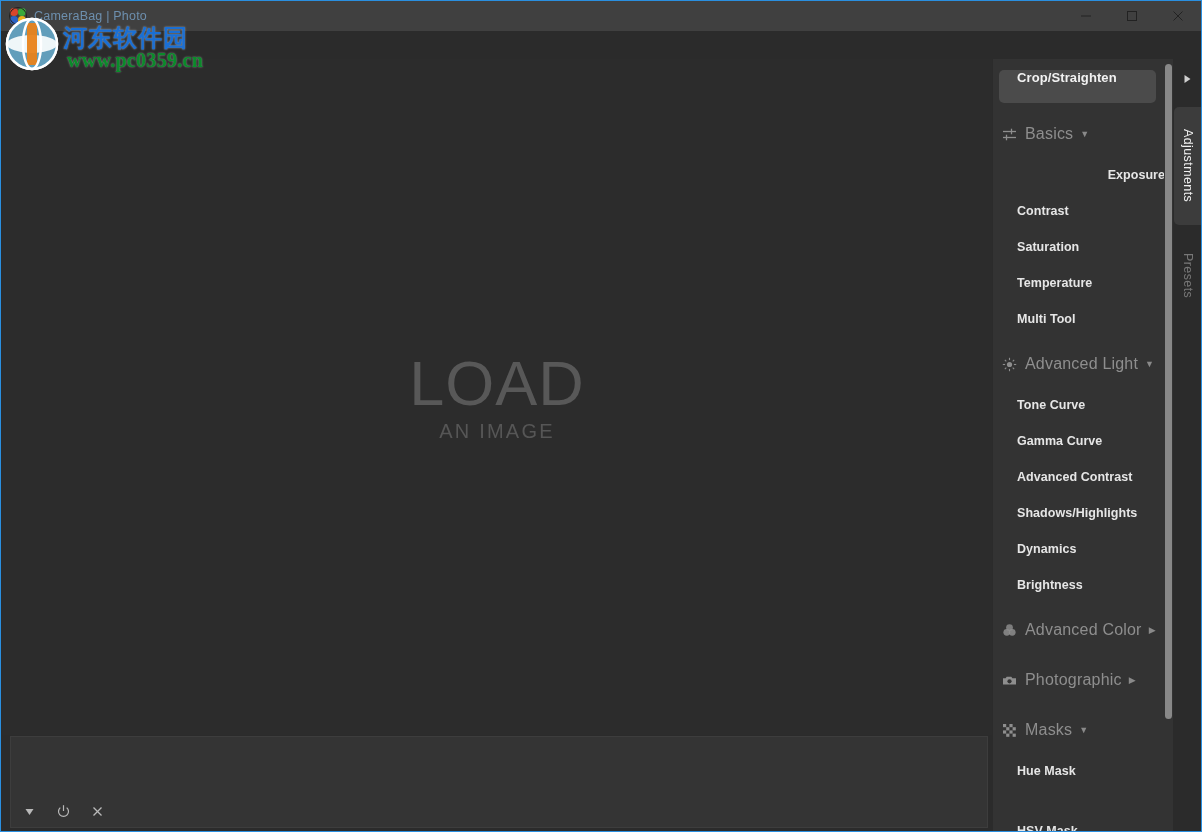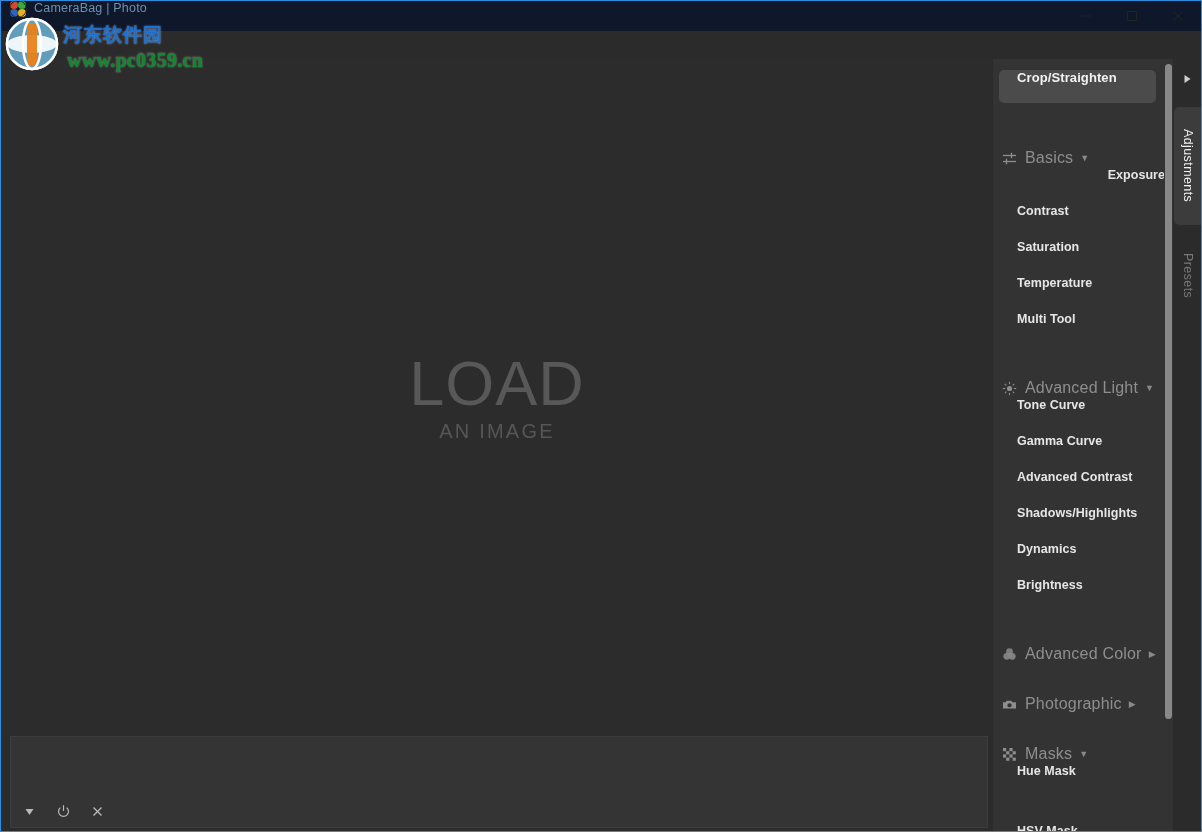--- a/index.html
+++ b/index.html
@@ -20,22 +20,22 @@
     box-sizing: border-box;
     border: 1px solid #2a8fe0;
     background: #2b2b2b;
     overflow: hidden;
   }
 
   
   #titlebar {
     position: absolute; left: 0; top: 0;
     width: 1200px; height: 30px;
-    background: #0f172a;
-    display: flex; align-items: flex-start;
+    background: #404040;
+    display: flex; align-items: center;
   }
   #app-icon {
     width: 16px; height: 16px; margin-left: 9px; margin-right: 8px;
     position: relative; flex: none;
   }
   #app-icon .q {
     position: absolute; width: 8px; height: 8px; border-radius: 50%;
   }
   #app-icon .q1 { left: 0; top: 0; background: #d8462b; }
   #app-icon .q2 { left: 8px; top: 0; background: #3aa93a; }
@@ -136,21 +136,20 @@
     color: #f2f2f2; font-size: 13px; font-weight: bold;
     letter-spacing: 0.1px;
   }
 
   .group-header {
     position: absolute; left: 0;
     width: 172px; height: 26px;
     display: flex; align-items: center;
     padding-left: 8px;
     box-sizing: border-box;
-    margin-top: 24px;
   }
   .group-header .ghicon {
     width: 17px; height: 17px; margin-right: 7px;
     display: flex; align-items: center; justify-content: center;
     flex: none;
   }
   .group-header .ghlabel {
     color: #8e8e8e; font-size: 16px; letter-spacing: 0.2px;
     white-space: nowrap;
   }
@@ -221,21 +220,21 @@
     position: absolute; left: 0; top: 0;
     width: 230px; height: 72px;
     pointer-events: none;
   }
   #wm-logo {
     position: absolute; left: 4px; top: 16px;
     width: 54px; height: 54px;
   }
   #wm-cn {
     position: absolute; left: 62px; top: 21px;
-    font-size: 19px; font-weight: bold; color: #1a6fd4;
+    font-size: 24px; font-weight: bold; color: #1a6fd4;
     font-family: "DejaVu Sans", sans-serif;
     letter-spacing: 1px;
     text-shadow: 0 0 2px rgba(255,255,255,0.55);
   }
   #wm-url {
     position: absolute; left: 66px; top: 48px;
     font-size: 20px; font-weight: bold; color: #0a8a2a;
     font-family: "Liberation Serif", serif;
     letter-spacing: 0.3px;
     text-shadow: 0 0 2px rgba(255,255,255,0.5);

